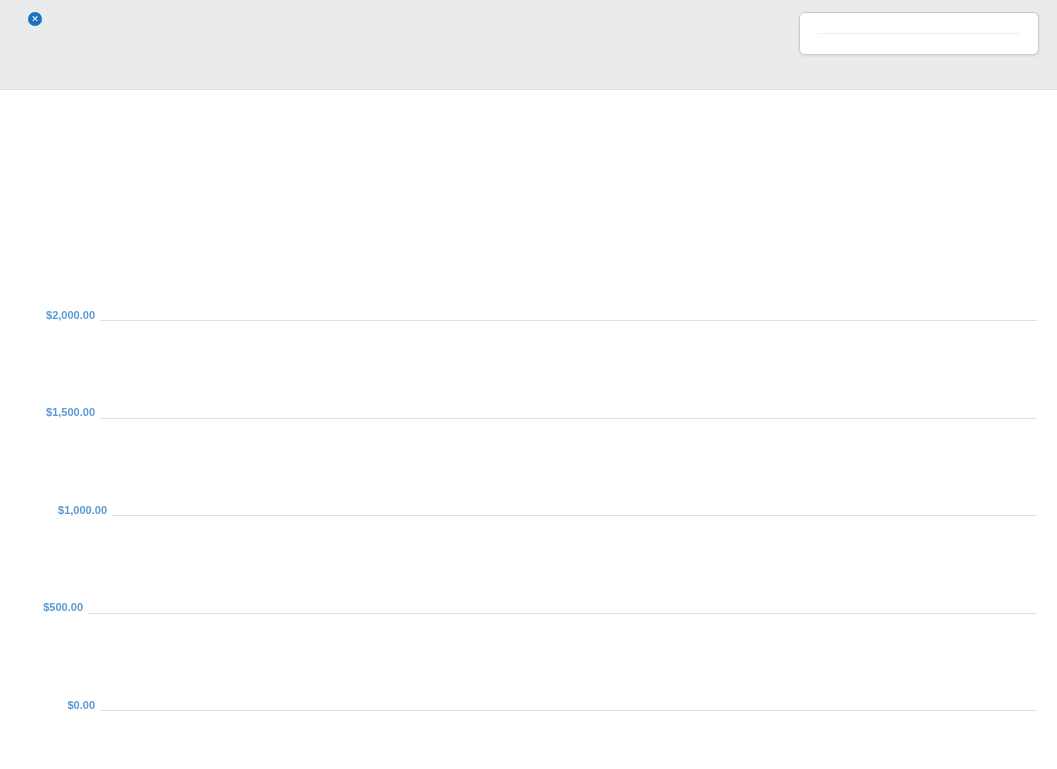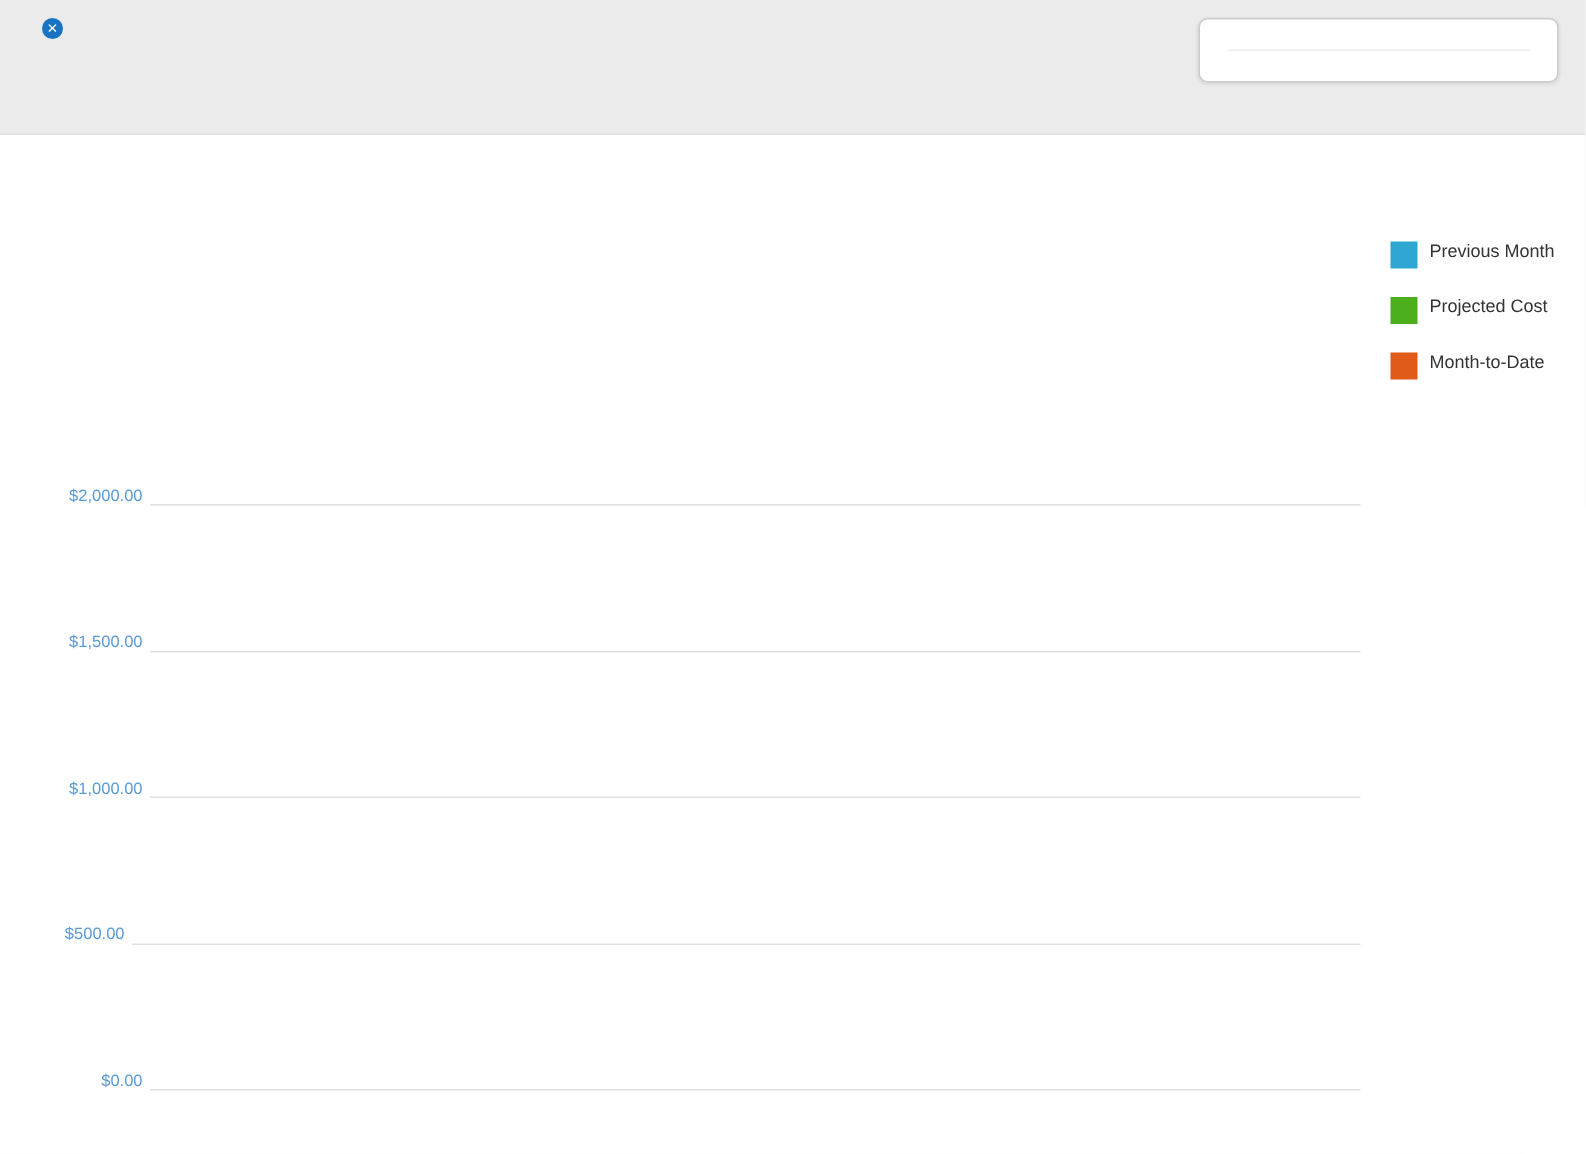--- a/index.html
+++ b/index.html
@@ -121,21 +121,22 @@
     }
     .chart-plot {
       flex: 1;
       display: flex;
       flex-direction: column;
       position: relative;
     }
     .grid-and-bars {
       flex: 1;
       position: relative;
-      margin-bottom: 22px;
+      margin-bottom: 38px;
+      font-weight: bold;
     }
     
     .grid-line {
       position: absolute;
       left: 0;
       right: 0;
       height: 1px;
       background: #e0e0e0;
       display: flex;
       align-items: center;
@@ -230,41 +231,27 @@
 
       <div class="chart-plot">
         <div class="grid-and-bars" id="grid-and-bars">
 
         <div class="grid-line" style="bottom: 390px; position: absolute; left: 60px; right: 0px;">
               <span class="grid-label" style="left: -70px;">$2,000.00</span>
             </div>
             <div class="grid-line" style="bottom: 292.5px; position: absolute; left: 60px; right: 0px;">
               <span class="grid-label" style="left: -70px; text-align: right;">$1,500.00</span>
             </div>
-            <div class="grid-line" style="bottom: 195px; position: absolute; left: 60px; right: 0px;">
+            <div class="grid-line" style="bottom: 195px; position: absolute; left: 72px; right: 0px;">
               <span class="grid-label" style="left: -70px;">$1,000.00</span>
             </div>
             <div class="grid-line" style="bottom: 97.5px; position: absolute; left: 48px; right: 0px;">
               <span class="grid-label" style="left: -70px;">$500.00</span>
             </div>
             <div class="grid-line" style="bottom: 0px; position: absolute; left: 60px; right: 0px;">
               <span class="grid-label" style="left: -70px;">$0.00</span>
             </div>
           </div>
       </div>
 
-      <div class="legend" id="legend-container">
-      <div class="legend-item">
-            <div class="legend-color" style="background: rgb(46, 166, 209);"></div>
-            <span>Previous Month</span>
-          </div>
-          <div class="legend-item">
-            <div class="legend-color" style="background: rgb(76, 175, 28);"></div>
-            <span>Projected Cost</span>
-          </div>
-          <div class="legend-item">
-            <div class="legend-color" style="background: rgb(224, 90, 26);"></div>
-            <span>Month-to-Date</span>
-          </div>
-        </div>
     </div>
   </div>
 </div>
 
 </body></html>

